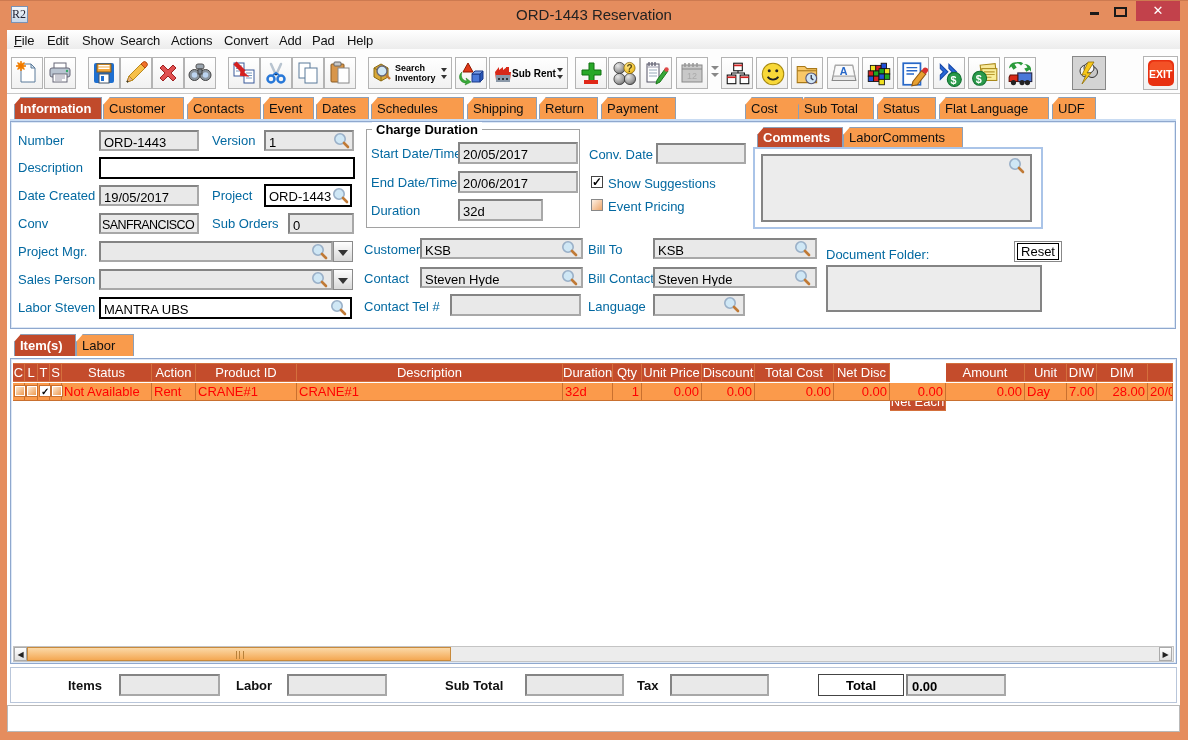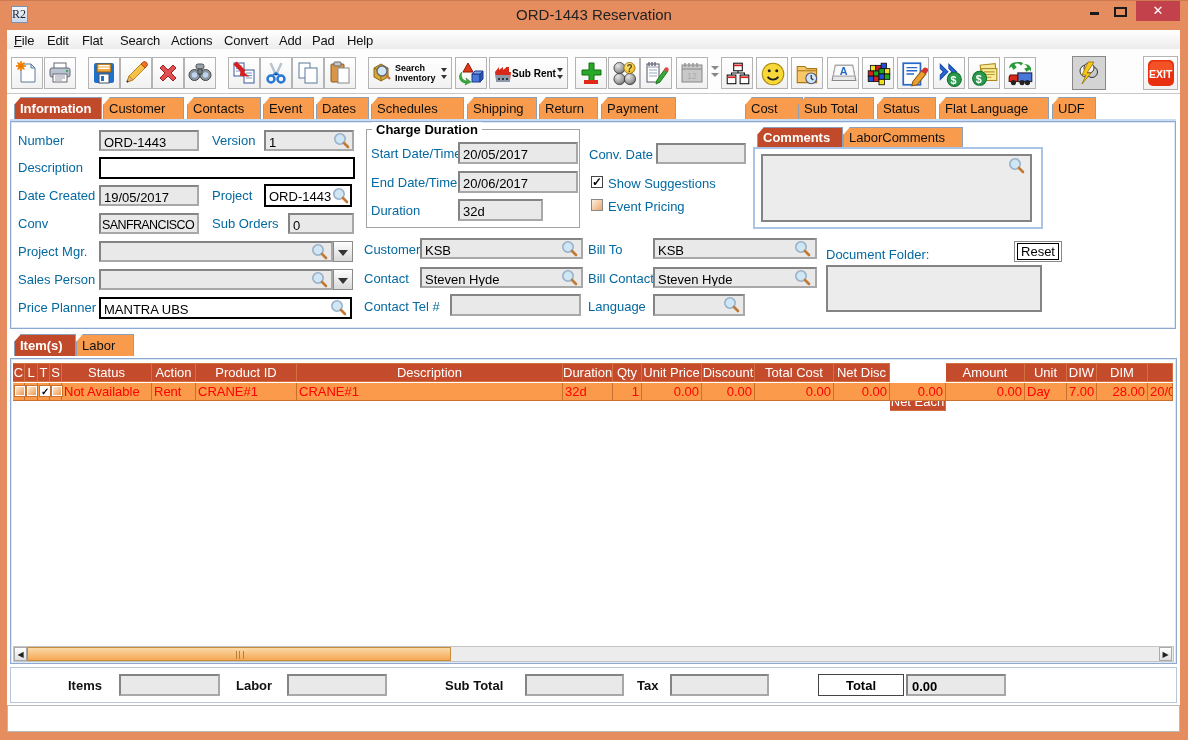--- a/index.html
+++ b/index.html
@@ -64,21 +64,21 @@
 <div class="abs" id="bottomborder"></div>
 <div class="abs" id="title">ORD-1443 Reservation</div>
 <div class="abs" id="r2icon">R2</div>
 <div class="abs" id="minbtn"></div>
 <div class="abs" id="maxbtn"></div>
 <div class="abs" id="closebtn">✕</div>
 
 <div class="abs" id="menubar">
 <span style="left:7px"><u>F</u>ile</span>
 <span style="left:40px">Edit</span>
-<span style="left:75px">Flat</span>
+<span style="left:75px">Show</span>
 <span style="left:113px">Search</span>
 <span style="left:164px">Actions</span>
 <span style="left:217px">Convert</span>
 <span style="left:272px">Add</span>
 <span style="left:305px">Pad</span>
 <span style="left:340px">Help</span>
 </div>
 
 <div class="abs" id="toolbar"></div>
 <div class="abs" id="tbtns">
@@ -369,21 +369,21 @@
 
 <div class="abs" id="formpanel"></div>
 <div class="abs" id="formcontent">
 
 <div class="lbl" style="left:18px;top:133px;">Number</div>
 <div class="lbl" style="left:18px;top:160px;">Description</div>
 <div class="lbl" style="left:18px;top:188px;">Date Created</div>
 <div class="lbl" style="left:18px;top:216px;">Conv</div>
 <div class="lbl" style="left:18px;top:244px;">Project Mgr.</div>
 <div class="lbl" style="left:18px;top:272px;text-align:right;">Sales Person</div>
-<div class="lbl" style="left:18px;top:300px;">Price Planner</div>
+<div class="lbl" style="left:18px;top:300px;">Labor Steven</div>
 <div class="lbl" style="left:212px;top:133px;">Version</div>
 <div class="lbl" style="left:212px;top:188px;">Project</div>
 <div class="lbl" style="left:212px;top:216px;">Sub Orders</div>
 
 <div class="fld" style="left:99px;top:130px;width:100px;height:21px;">ORD-1443</div>
 <div class="fld" style="left:264px;top:130px;width:90px;height:21px;">1</div>
 <svg class="mag" style="left:333px;top:132px;" viewBox="0 0 17 17">
       <circle cx="7" cy="7" r="5.2" fill="#cfe7f5" stroke="#9ab0c8" stroke-width="1.6"></circle>
       <line x1="11" y1="11" x2="15" y2="15" stroke="#c07a36" stroke-width="2.6" stroke-linecap="round"></line>
     </svg>

